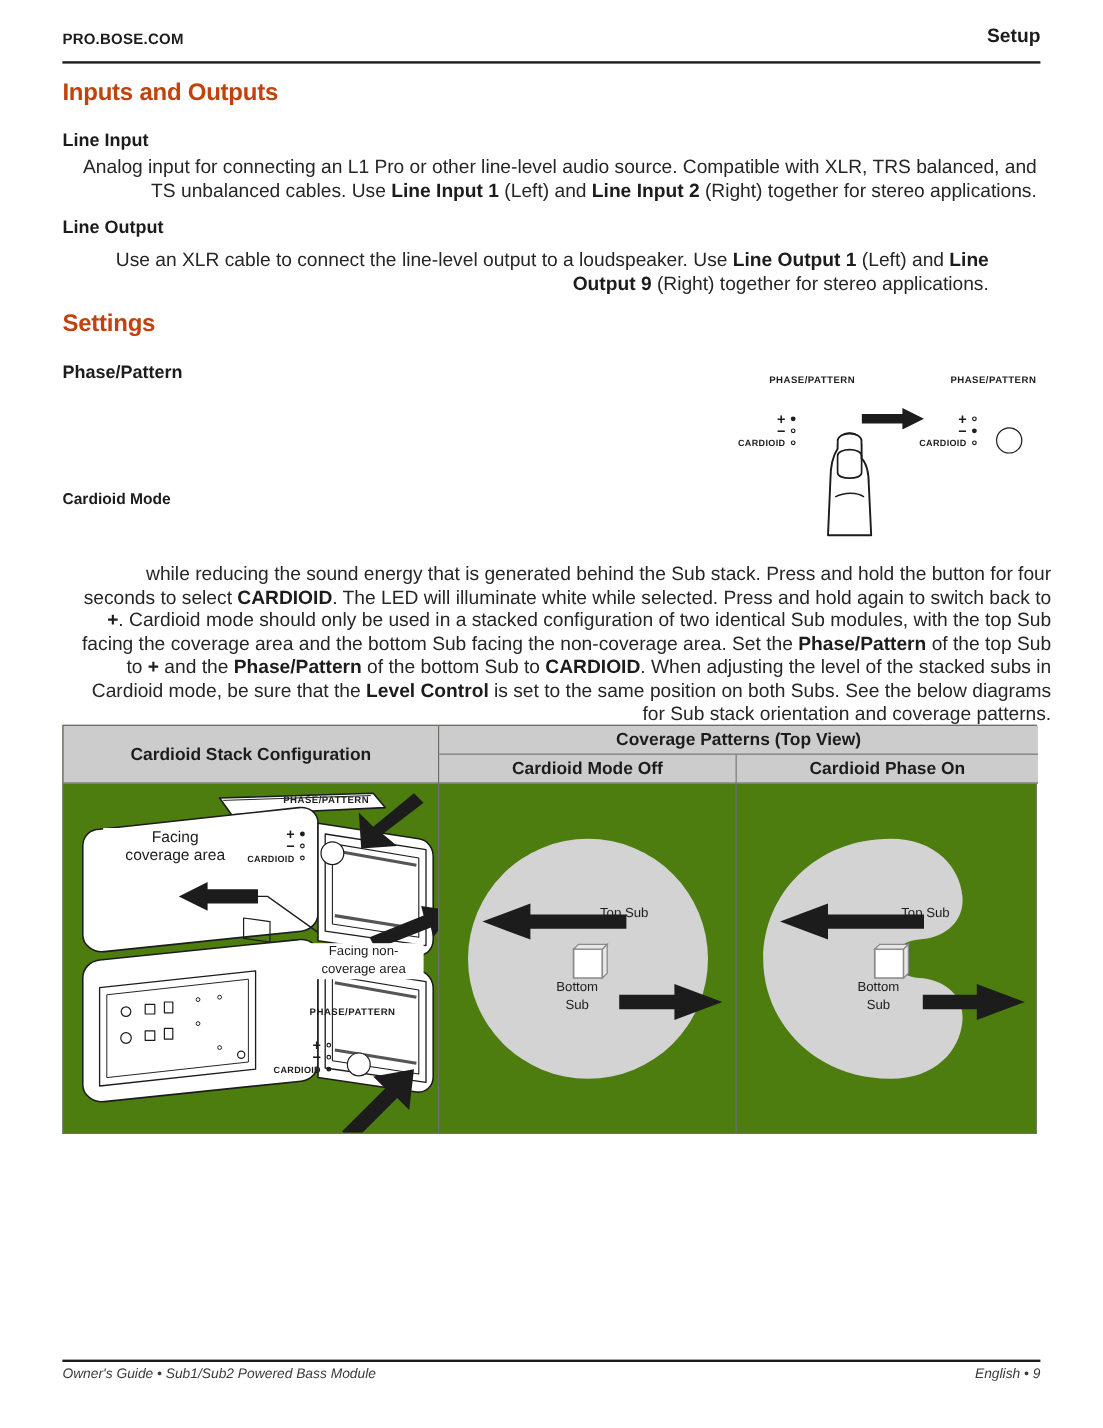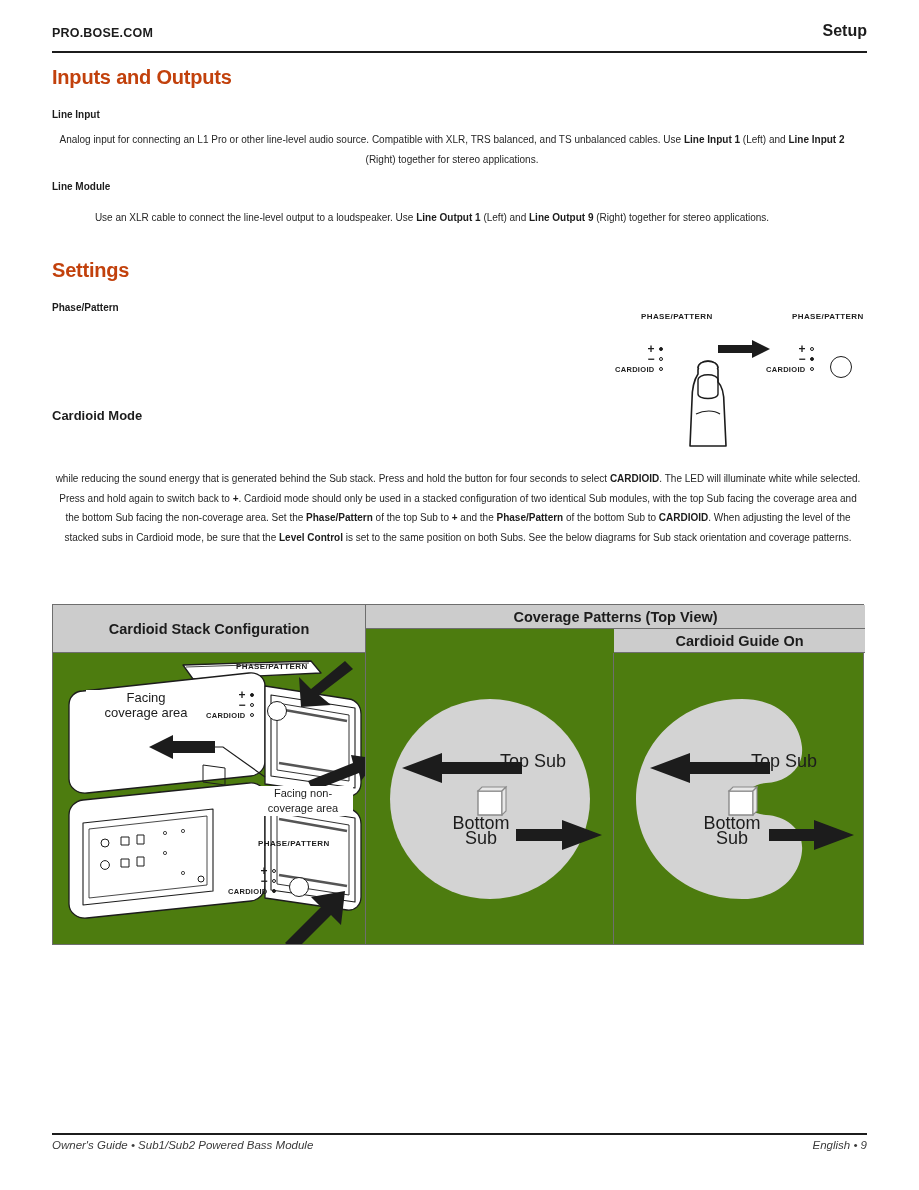--- a/index.html
+++ b/index.html
@@ -60,38 +60,38 @@
     position: absolute;
     left: 52px;
     font-size: 20px;
     font-weight: bold;
     letter-spacing: -0.2px;
     color: #c2410c;
   }
   .h2 {
     position: absolute;
     left: 52px;
-    font-size: 10px;
+    font-size: 15px;
     font-weight: bold;
     color: #1c1c1c;
   }
   .h3 {
     position: absolute;
     left: 52px;
     font-size: 13px;
     font-weight: bold;
     color: #1c1c1c;
   }
   .para {
     position: absolute;
-    left: 52px;
-    font-size: 10px;
+    left: 64px;
+    font-size: 16px;
     line-height: 19.5px;
     color: #262626;
-    text-align: center;
+    text-align: right;
   }
   .para b { font-weight: bold; color: #1c1c1c; }
 
   #title-inputs-outputs { top: 66px; }
   #h-line-input { top: 109px; }
   #p-line-input { top: 130px; width: 800px; }
   #h-line-output { top: 181px; }
   #p-line-output { top: 208px; width: 760px; }
   #title-settings { top: 259px; }
   #h-phase-pattern { top: 302px; }
@@ -226,21 +226,21 @@
   }
   .cell-on {
     position: absolute;
     left: 561px; top: 48px;
     width: 251px; height: 291px;
     box-sizing: border-box;
     overflow: hidden;
   }
   .cov-label {
     position: absolute;
-    font-size: 18px;
+    font-size: 11px;
     color: #1c1c1c;
     text-align: center;
     line-height: 15px;
     white-space: pre-line;
   }
 
   
   .footer-rule {
     position: absolute;
     left: 52px;
@@ -275,21 +275,21 @@
     <div class="header-left">PRO.BOSE.COM</div>
     <div class="header-right">Setup</div>
   </div>
   <div class="header-rule"></div>
 
   <div class="h1" id="title-inputs-outputs">Inputs and Outputs</div>
 
   <div class="h2" id="h-line-input">Line Input</div>
   <div class="para" id="p-line-input"><span>Analog input for connecting an L1 Pro or other line-level audio source. Compatible with XLR, TRS balanced, and TS unbalanced cables. Use </span><b>Line Input 1</b><span> (Left) and </span><b>Line Input 2</b><span> (Right) together for stereo applications.</span></div>
 
-  <div class="h2" id="h-line-output">Line Module</div>
+  <div class="h2" id="h-line-output">Line Output</div>
   <div class="para" id="p-line-output"><span>Use an XLR cable to connect the line-level output to a loudspeaker. Use </span><b>Line Output 1</b><span> (Left) and </span><b>Line Output 9</b><span> (Right) together for stereo applications.</span></div>
 
   <div class="h1" id="title-settings">Settings</div>
 
   <div class="h2" id="h-phase-pattern">Phase/Pattern</div>
 
   <div class="h3" id="h-cardioid-mode">Cardioid Mode</div>
   <div class="para" id="p-cardioid-2"><span>while reducing the sound energy that is generated behind the Sub stack. Press and hold the button for four seconds to select </span><b>CARDIOID</b><span>. The LED will illuminate white while selected. Press and hold again to switch back to </span><b>+</b><span>. Cardioid mode should only be used in a stacked configuration of two identical Sub modules, with the top Sub facing the coverage area and the bottom Sub facing the non-coverage area. Set the </span><b>Phase/Pattern</b><span> of the top Sub to </span><b>+</b><span> and the </span><b>Phase/Pattern</b><span> of the bottom Sub to </span><b>CARDIOID</b><span>. When adjusting the level of the stacked subs in Cardioid mode, be sure that the </span><b>Level Control</b><span> is set to the same position on both Subs. See the below diagrams for Sub stack orientation and coverage patterns.</span></div>
 
   <div class="phase-illo">
@@ -338,21 +338,22 @@
         <span class="led off"></span>
       </div>
     </div>
     <div class="btn-circle" style="left:210px; top:44px;"></div>
   </div>
 
   <div class="tbl">
 
     <div class="tbl-hdr-left">Cardioid Stack Configuration</div>
     <div class="tbl-hdr-top">Coverage Patterns (Top View)</div>
-    <div class="tbl-hdr-on">Cardioid Guide On</div>
+    <div class="tbl-hdr-off">Cardioid Mode Off</div>
+    <div class="tbl-hdr-on">Cardioid Phase On</div>
 
     <div class="cell-stack">
 
       <svg width="313" height="291" viewBox="0 0 313 291" style="position:absolute;left:0;top:0;">
         <g fill="none" stroke="#1c1c1c" stroke-width="1.3" stroke-linejoin="round">
 
           <path d="M130 12 L258 8 L268 20 L140 26 Z" fill="#ffffff"></path>
           <path d="M133 14 L256 10" stroke-width="0.8"></path>
 
           <path d="M16 52 C16 44, 22 38, 30 38 L196 20 C204 19, 212 24, 212 33

